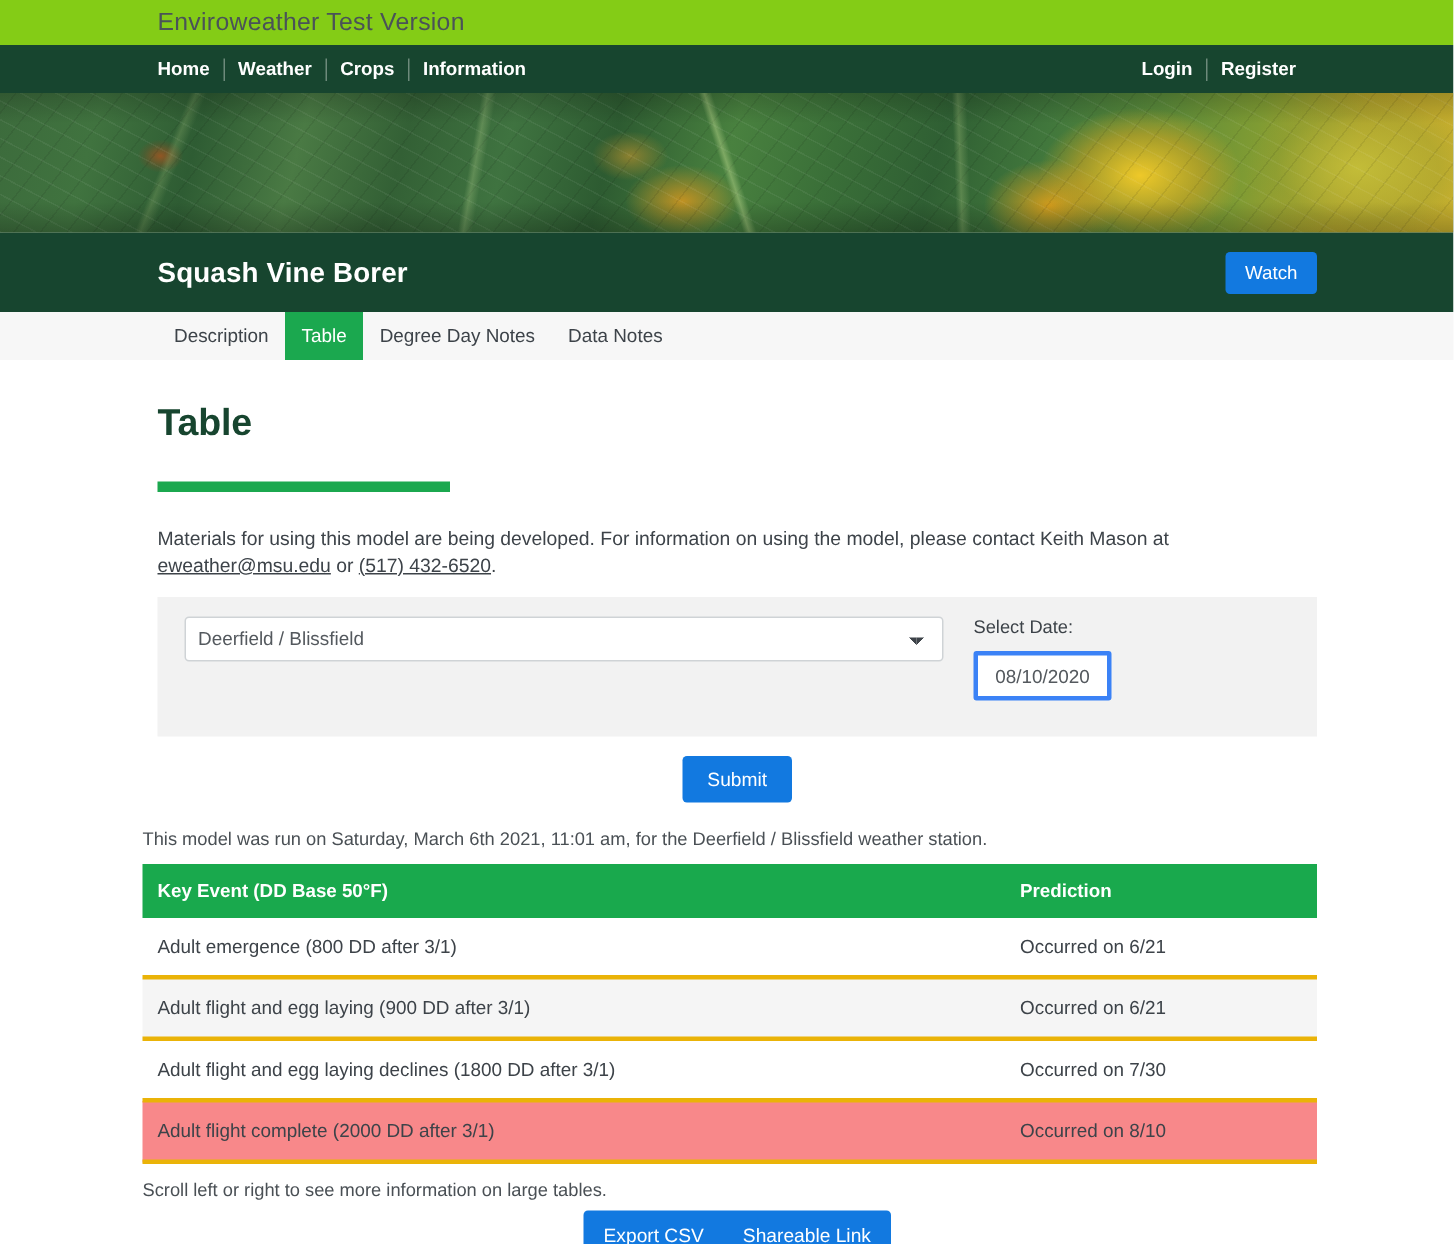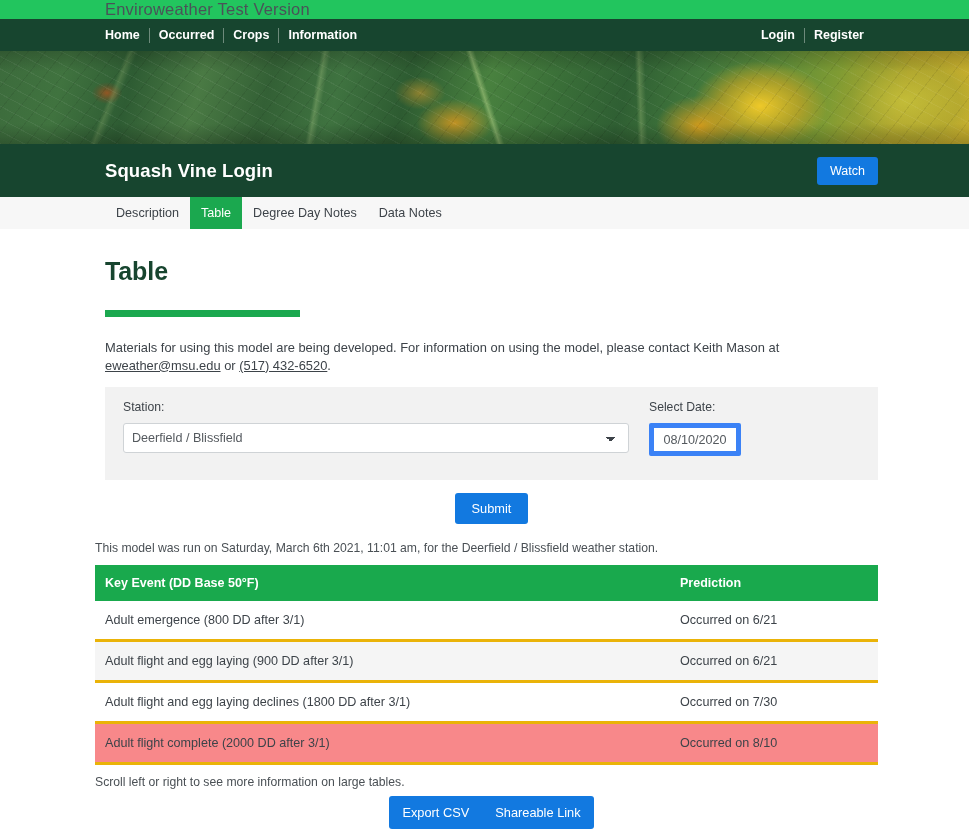--- a/index.html
+++ b/index.html
@@ -8,22 +8,22 @@
     padding: 0;
     width: 969px;
     background: #ffffff;
     font-family: "Liberation Sans", sans-serif;
     color: #333333;
   }
   body { width: 969px; min-height: 829px; overflow: hidden; }
 
   
   .site-title-bar {
-    height: 19px;
-    background: #22c55e;
+    height: 30px;
+    background: #84cc16;
     display: flex;
     align-items: center;
     padding-left: 105px;
     text-align: center;
   }
   .site-title {
     font-size: 16.5px;
     color: #4a5358;
     letter-spacing: 0.2px;
     white-space: nowrap;
@@ -217,21 +217,21 @@
     background-position:
       calc(100% - 17px) 13px,
       calc(100% - 12px) 13px;
     background-size: 5px 5px, 5px 5px;
     background-repeat: no-repeat;
     cursor: pointer;
   }
   .date-input {
     width: 92px;
     height: 33px;
-    border: 5px solid #3b82f6;
+    border: 3px solid #3b82f6;
     background: #ffffff;
     border-radius: 2px;
     font-size: 12.6px;
     color: #54595e;
     text-align: center;
     font-family: "Liberation Sans", sans-serif;
     padding: 0 4px;
   }
 
   
@@ -333,41 +333,41 @@
 <body>
 
 <div class="site-title-bar">
   <span class="site-title">Enviroweather Test Version</span>
 </div>
 
 <nav class="main-nav">
   <div class="nav-group nav-left">
     <a class="nav-link" href="#">Home</a>
     <span class="nav-sep"></span>
-    <a class="nav-link" href="#">Occurred</a>
+    <a class="nav-link" href="#">Weather</a>
     <span class="nav-sep"></span>
     <a class="nav-link" href="#">Crops</a>
     <span class="nav-sep"></span>
     <a class="nav-link" href="#">Information</a>
   </div>
   <div class="nav-group nav-right">
     <a class="nav-link" href="#">Login</a>
     <span class="nav-sep"></span>
     <a class="nav-link" href="#">Register</a>
   </div>
 </nav>
 
 <div class="hero">
   <div class="hero-photo"></div>
   <div class="hero-veins"></div>
   <div class="hero-shade"></div>
 </div>
 
 <div class="model-bar">
-  <h1 class="model-title">Squash Vine Login</h1>
+  <h1 class="model-title">Squash Vine Borer</h1>
   <button class="watch-btn">Watch</button>
 </div>
 
 <div class="tabs-wrap">
   <div class="tabs-strip">
     <a class="tab" href="#">Description</a>
     <a class="tab active" href="#">Table</a>
     <a class="tab" href="#">Degree Day Notes</a>
     <a class="tab" href="#">Data Notes</a>
   </div>
@@ -378,21 +378,20 @@
 
   <h2 class="section-title">Table</h2>
   <div class="accent-bar"></div>
 
   <p class="intro-text">
     <span>Materials for using this model are being developed. For information on using the model, please contact Keith Mason at </span><a href="#">eweather@msu.edu</a><span> or </span><a href="#">(517) 432-6520</a><span>.</span>
   </p>
 
   <div class="form-panel">
     <div class="field-station">
-      <label class="field-label">Station:</label>
       <select class="station-select">
         <option>Deerfield / Blissfield</option>
       </select>
     </div>
     <div class="field-date">
       <label class="field-label">Select Date:</label>
       <input class="date-input" type="text" value="08/10/2020" style="">
     </div>
   </div>
 

